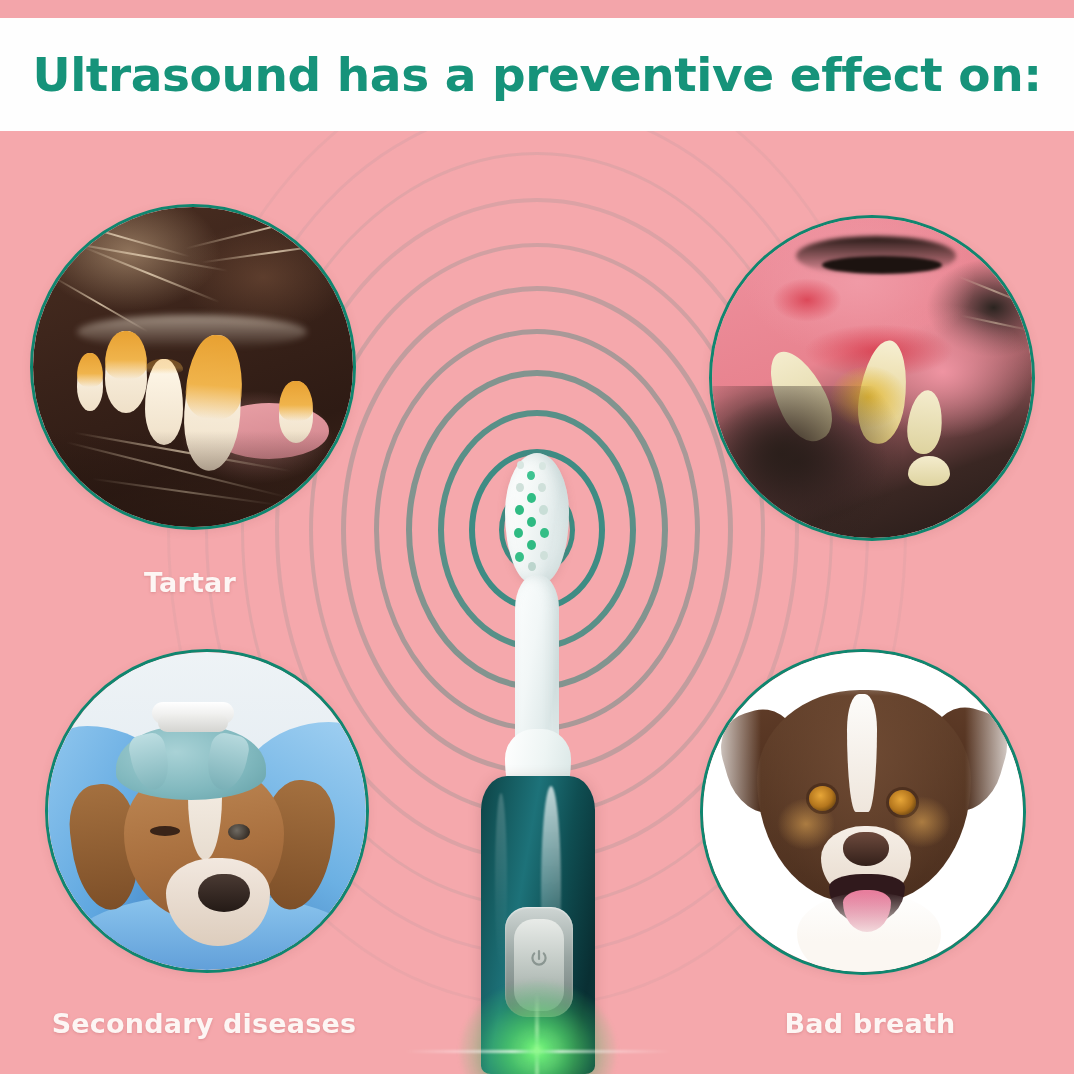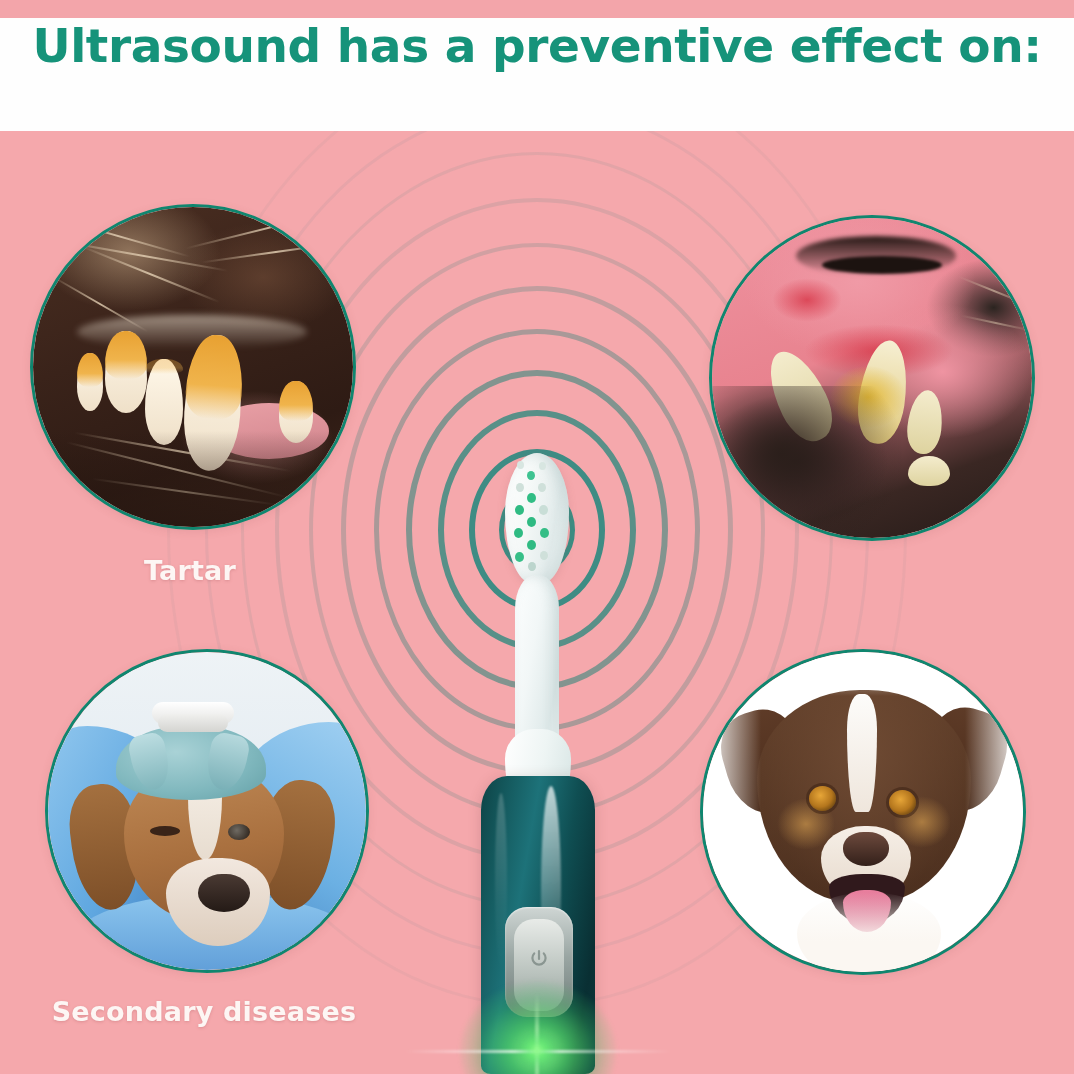--- a/index.html
+++ b/index.html
@@ -13,21 +13,21 @@
   }
 
   
   .band-pink-top{
     position:absolute;left:0;top:0;width:1074px;height:18px;
     background:#f3a5aa;
   }
   .title-band{
     position:absolute;left:0;top:18px;width:1074px;height:113px;
     background:#fefefe;
-    display:flex;align-items:flex-start;justify-content:center;
+    display:flex;align-items:center;justify-content:center;
   }
   .title-band .title{
     font-size:47px;
     font-weight:700;
     letter-spacing:-0.4px;
     color:#16937a;
     white-space:nowrap;
     font-family:"DejaVu Sans", sans-serif;
   }
 
@@ -68,20 +68,21 @@
     position:absolute;
     color:#fdf6f4;
     font-weight:700;
     font-size:27px;
     letter-spacing:0.2px;
     text-align:center;
     line-height:1.12;
     font-family:"DejaVu Sans", sans-serif;
     text-shadow:0 1px 3px rgba(190,110,115,0.45);
     white-space:pre-line;
+    margin-top:12px;
   }
 
   
   .brush{position:absolute;left:0;top:0;width:1074px;height:943px;pointer-events:none;}
 
   
   
   .art-tartar{
     position:absolute;inset:0;
     background:
@@ -339,20 +340,21 @@
           <div class="hd-tongue" style="left:140px;top:238px;width:48px;height:42px;"></div>
 
           <div class="hd-ruff" style="left:94px;top:240px;width:144px;height:90px;"></div>
 
           <div style="position:absolute;left:0;top:0;width:58px;height:100%;background:linear-gradient(90deg,#ffffff,rgba(255,255,255,0));"></div>
           <div style="position:absolute;right:0;top:0;width:58px;height:100%;background:linear-gradient(270deg,#ffffff,rgba(255,255,255,0));"></div>
           <div style="position:absolute;left:0;top:0;width:100%;height:44px;background:linear-gradient(180deg,#ffffff,rgba(255,255,255,0));"></div>
         </div>
       </div>
     </div>
+    <div class="caption" style="left:700px;top:866px;width:340px;">Bad breath</div>
 
     <div class="brush">
 
       <div class="tb-head" style="left:505px;top:322px;width:64px;height:130px;"></div>
 
       <div class="bristle" style="left:527px;top:340px;width:8px;height:9px;background:#3fc391;"></div>
       <div class="bristle" style="left:516px;top:352px;width:8px;height:9px;background:#cfe0da;"></div>
       <div class="bristle" style="left:538px;top:352px;width:8px;height:9px;background:#cfe0da;"></div>
       <div class="bristle" style="left:527px;top:362px;width:9px;height:10px;background:#30bd84;"></div>
       <div class="bristle" style="left:515px;top:374px;width:9px;height:10px;background:#2fbb83;"></div>

